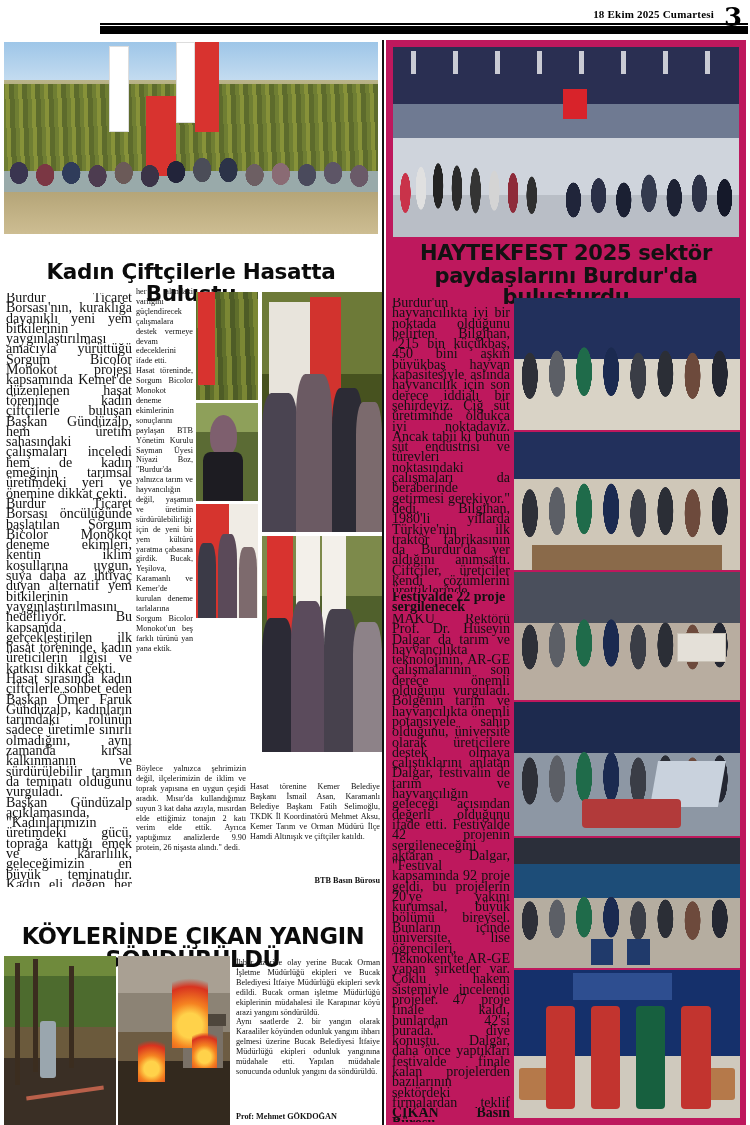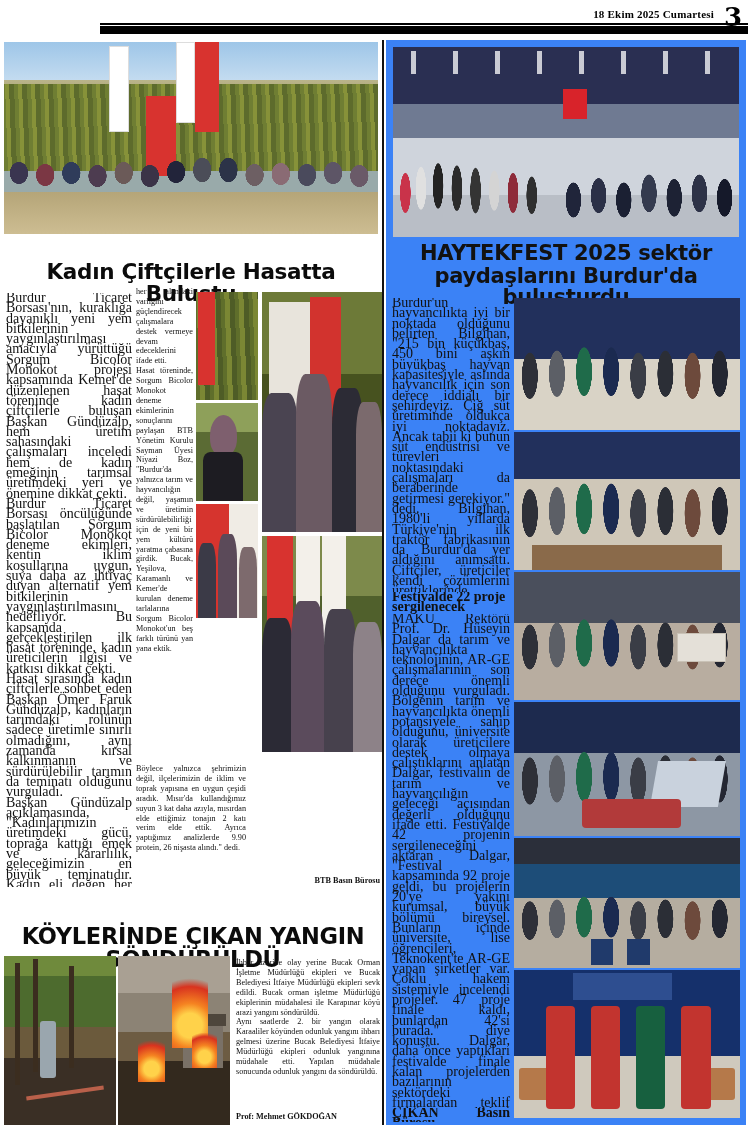--- a/index.html
+++ b/index.html
@@ -44,21 +44,21 @@
     position:absolute; right:8px; top:2px;
     font-family:"DejaVu Serif", serif;
     font-weight:bold; font-size:26px; color:#000;
   }
 
   
   .page { position:absolute; left:0; top:40px; width:750px; height:1085px; }
 
   .col-left  { position:absolute; left:4px;   top:0; width:378px; height:1085px; }
   .col-right { position:absolute; left:386px; top:0; width:360px; height:1085px;
-               background:#3b82f6; }
+               background:#be185d; }
   .divider   { position:absolute; left:382px; top:0; width:2px; height:1085px; background:#111; }
 
   
   .photo { position:absolute; overflow:hidden; background:#9aa; }
 
   
   .photoA .sky  { position:absolute; left:0; top:0; width:100%; height:26%;
     background:linear-gradient(#9ec6e8,#cfe2f2); }
   .photoA .hill { position:absolute; left:0; top:20%; width:100%; height:12%;
     background:linear-gradient(#b9b489,#a99f74); }
@@ -259,20 +259,21 @@
     <div class="photo" style="left:258px;top:496px;width:120px;height:216px; background:linear-gradient(#7d8a4b 0 28%, #50602c 28% 100%);">
       <div style="position:absolute;left:4%;top:0;width:22%;height:56%;background:#d8332f;"></div>
       <div style="position:absolute;left:28%;top:0;width:20%;height:58%;background:#f3f0ea;"></div>
       <div style="position:absolute;left:50%;top:0;width:20%;height:54%;background:#f3f0ea;"></div>
       <div style="position:absolute;left:0;bottom:0;width:26%;height:62%;background:#2b2a35;border-radius:26% 26% 0 0;"></div>
       <div style="position:absolute;left:24%;bottom:0;width:28%;height:70%;background:#5b4b5c;border-radius:26% 26% 0 0;"></div>
       <div style="position:absolute;left:52%;bottom:0;width:26%;height:66%;background:#47414d;border-radius:26% 26% 0 0;"></div>
       <div style="position:absolute;right:0;bottom:0;width:24%;height:60%;background:#8d8288;border-radius:26% 26% 0 0;"></div>
     </div>
 
+    <div class="body-txt sm" style="left:246px;top:742px;width:130px;height:86px;">Hasat törenine Kemer Belediye Başkanı İsmail Asan, Karamanlı Belediye Başkanı Fatih Selimoğlu, TKDK İl Koordinatörü Mehmet Aksu, Kemer Tarım ve Orman Müdürü İlçe Hamdi Altınışık ve çiftçiler katıldı.</div>
     <div class="body-txt sm sig" style="left:246px;top:836px;width:130px;height:14px; text-align:right;">BTB Basın Bürosu</div>
 
     <div class="headline hl-left2" style="left:0;top:885px;width:378px;">KÖYLERİNDE ÇIKAN YANGIN SÖNDÜRÜLDÜ</div>
 
     <div class="photo fire1" style="left:0;top:916px;width:112px;height:170px;">
       <div class="trunk" style="left:10%;top:4%;height:72%;"></div>
       <div class="trunk" style="left:26%;top:2%;height:66%;"></div>
       <div class="trunk" style="left:58%;top:6%;height:60%;"></div>
       <div class="ff"></div>
       <div class="hose"></div>

